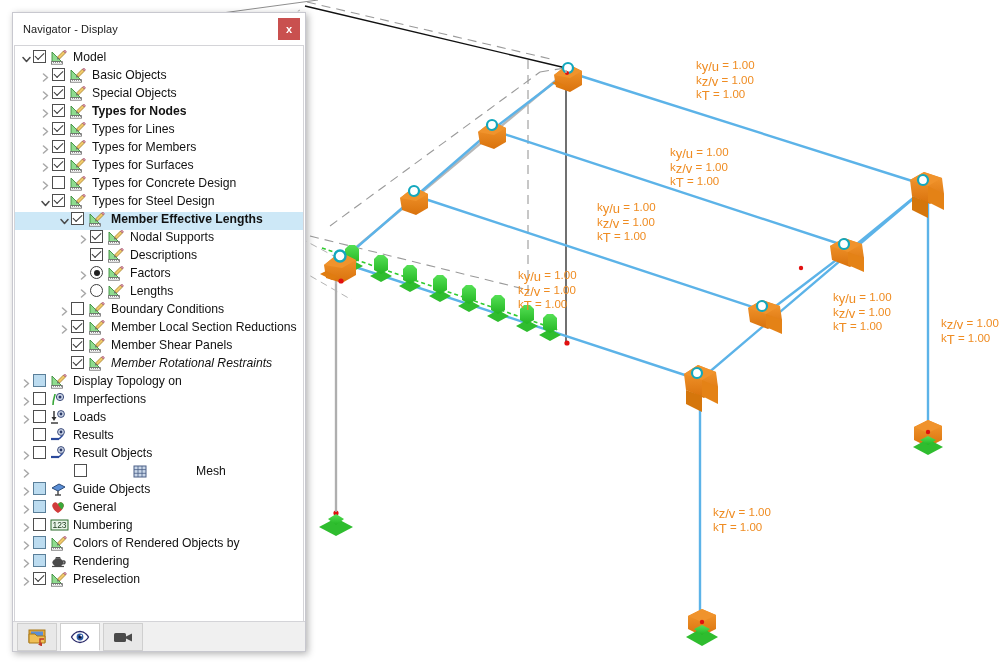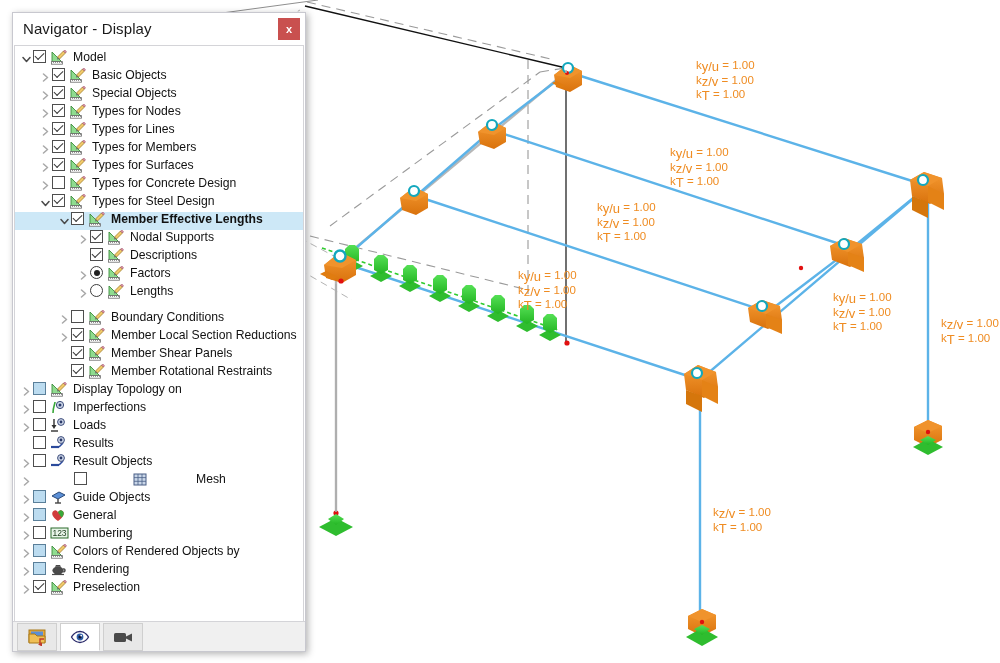--- a/index.html
+++ b/index.html
@@ -23,21 +23,21 @@
     box-shadow:2px 2px 7px rgba(0,0,0,.30);
     display:flex;flex-direction:column;
     box-sizing:border-box;
   }
   #nav-titlebar{
     height:32px;min-height:32px;background:#ffffff;
     display:flex;align-items:center;justify-content:space-between;
     padding:0 0 0 10px;box-sizing:border-box;
     border-bottom:1px solid #ffffff;
   }
-  #nav-title{font-size:15px;color:#1a1a1a;letter-spacing:.1px;}
+  #nav-title{font-size:11px;color:#1a1a1a;letter-spacing:.1px;}
   #nav-close{
     width:22px;height:22px;margin-right:5px;
     background:#c9504f;color:#fff;border:none;
     font-size:11px;font-family:"Liberation Sans",sans-serif;
     display:flex;align-items:center;justify-content:center;
     cursor:pointer;font-weight:bold;
   }
   #nav-tree-wrap{
     flex:1;overflow:hidden;position:relative;
     border:1px solid #d4d4d8;border-bottom:none;
@@ -380,21 +380,21 @@
                 <path d="M2 11.5 L2 2 L11.5 11.5 Z" fill="#8fdc8f" stroke="#3d8c3d" stroke-width=".9"></path>
                 <path d="M7.5 7 L13.5 1 L15.5 3 L9.5 9 Z" fill="#f2c96a" stroke="#a07f2a" stroke-width=".8"></path>
                 <path d="M13.5 1 L15.5 3 L16.4 1.6 L14.9 .2 Z" fill="#e8a0b4" stroke="#a0566a" stroke-width=".7"></path>
                 <path d="M7.5 7 L9.5 9 L7 9.6 Z" fill="#6a6a6a"></path>
                 <rect x="1.5" y="11.6" width="11" height="2.6" fill="#ffffff" stroke="#6a6a6a" stroke-width=".8"></rect>
                 <path d="M3.5 11.6 L3.5 13 M5.5 11.6 L5.5 13 M7.5 11.6 L7.5 13 M9.5 11.6 L9.5 13 M11.5 11.6 L11.5 13" stroke="#6a6a6a" stroke-width=".7"></path>
               </svg>
             </span>
             <span class="lbl">Special Objects</span>
           </div>
-          <div class="row" style="padding-left: 23px;">
+          <div class="row" style="padding-left: 23px; font-weight: bold;">
             <span class="twisty">
               <svg width="9" height="9" viewBox="0 0 9 9">
                 <path d="M2.5 1 L6.5 4.5 L2.5 8" stroke="#a8a8a8" stroke-width="1.5" fill="none" stroke-linecap="round" stroke-linejoin="round"></path>
               </svg>
             </span>
             <span class="cb checked"></span>
             <span class="ic">
               <svg width="17" height="15" viewBox="0 0 17 15">
                 <path d="M2 11.5 L2 2 L11.5 11.5 Z" fill="#8fdc8f" stroke="#3d8c3d" stroke-width=".9"></path>
                 <path d="M7.5 7 L13.5 1 L15.5 3 L9.5 9 Z" fill="#f2c96a" stroke="#a07f2a" stroke-width=".8"></path>
@@ -585,21 +585,21 @@
                 <path d="M2 11.5 L2 2 L11.5 11.5 Z" fill="#8fdc8f" stroke="#3d8c3d" stroke-width=".9"></path>
                 <path d="M7.5 7 L13.5 1 L15.5 3 L9.5 9 Z" fill="#f2c96a" stroke="#a07f2a" stroke-width=".8"></path>
                 <path d="M13.5 1 L15.5 3 L16.4 1.6 L14.9 .2 Z" fill="#e8a0b4" stroke="#a0566a" stroke-width=".7"></path>
                 <path d="M7.5 7 L9.5 9 L7 9.6 Z" fill="#6a6a6a"></path>
                 <rect x="1.5" y="11.6" width="11" height="2.6" fill="#ffffff" stroke="#6a6a6a" stroke-width=".8"></rect>
                 <path d="M3.5 11.6 L3.5 13 M5.5 11.6 L5.5 13 M7.5 11.6 L7.5 13 M9.5 11.6 L9.5 13 M11.5 11.6 L11.5 13" stroke="#6a6a6a" stroke-width=".7"></path>
               </svg>
             </span>
             <span class="lbl">Lengths</span>
           </div>
-          <div class="row" style="padding-left: 42px; margin-top: 8px;">
+          <div class="row" style="padding-left: 42px;">
             <span class="twisty">
               <svg width="9" height="9" viewBox="0 0 9 9">
                 <path d="M2.5 1 L6.5 4.5 L2.5 8" stroke="#a8a8a8" stroke-width="1.5" fill="none" stroke-linecap="round" stroke-linejoin="round"></path>
               </svg>
             </span>
             <span class="cb"></span>
             <span class="ic">
               <svg width="17" height="15" viewBox="0 0 17 15">
                 <path d="M2 11.5 L2 2 L11.5 11.5 Z" fill="#8fdc8f" stroke="#3d8c3d" stroke-width=".9"></path>
                 <path d="M7.5 7 L13.5 1 L15.5 3 L9.5 9 Z" fill="#f2c96a" stroke="#a07f2a" stroke-width=".8"></path>
@@ -638,21 +638,21 @@
                 <path d="M2 11.5 L2 2 L11.5 11.5 Z" fill="#8fdc8f" stroke="#3d8c3d" stroke-width=".9"></path>
                 <path d="M7.5 7 L13.5 1 L15.5 3 L9.5 9 Z" fill="#f2c96a" stroke="#a07f2a" stroke-width=".8"></path>
                 <path d="M13.5 1 L15.5 3 L16.4 1.6 L14.9 .2 Z" fill="#e8a0b4" stroke="#a0566a" stroke-width=".7"></path>
                 <path d="M7.5 7 L9.5 9 L7 9.6 Z" fill="#6a6a6a"></path>
                 <rect x="1.5" y="11.6" width="11" height="2.6" fill="#ffffff" stroke="#6a6a6a" stroke-width=".8"></rect>
                 <path d="M3.5 11.6 L3.5 13 M5.5 11.6 L5.5 13 M7.5 11.6 L7.5 13 M9.5 11.6 L9.5 13 M11.5 11.6 L11.5 13" stroke="#6a6a6a" stroke-width=".7"></path>
               </svg>
             </span>
             <span class="lbl">Member Shear Panels</span>
           </div>
-          <div class="row" style="padding-left: 42px;">
+          <div class="row" style="padding-left: 42px; font-style: italic;">
             <span class="twisty"></span>
             <span class="cb checked"></span>
             <span class="ic">
               <svg width="17" height="15" viewBox="0 0 17 15">
                 <path d="M2 11.5 L2 2 L11.5 11.5 Z" fill="#8fdc8f" stroke="#3d8c3d" stroke-width=".9"></path>
                 <path d="M7.5 7 L13.5 1 L15.5 3 L9.5 9 Z" fill="#f2c96a" stroke="#a07f2a" stroke-width=".8"></path>
                 <path d="M13.5 1 L15.5 3 L16.4 1.6 L14.9 .2 Z" fill="#e8a0b4" stroke="#a0566a" stroke-width=".7"></path>
                 <path d="M7.5 7 L9.5 9 L7 9.6 Z" fill="#6a6a6a"></path>
                 <rect x="1.5" y="11.6" width="11" height="2.6" fill="#ffffff" stroke="#6a6a6a" stroke-width=".8"></rect>
                 <path d="M3.5 11.6 L3.5 13 M5.5 11.6 L5.5 13 M7.5 11.6 L7.5 13 M9.5 11.6 L9.5 13 M11.5 11.6 L11.5 13" stroke="#6a6a6a" stroke-width=".7"></path>

